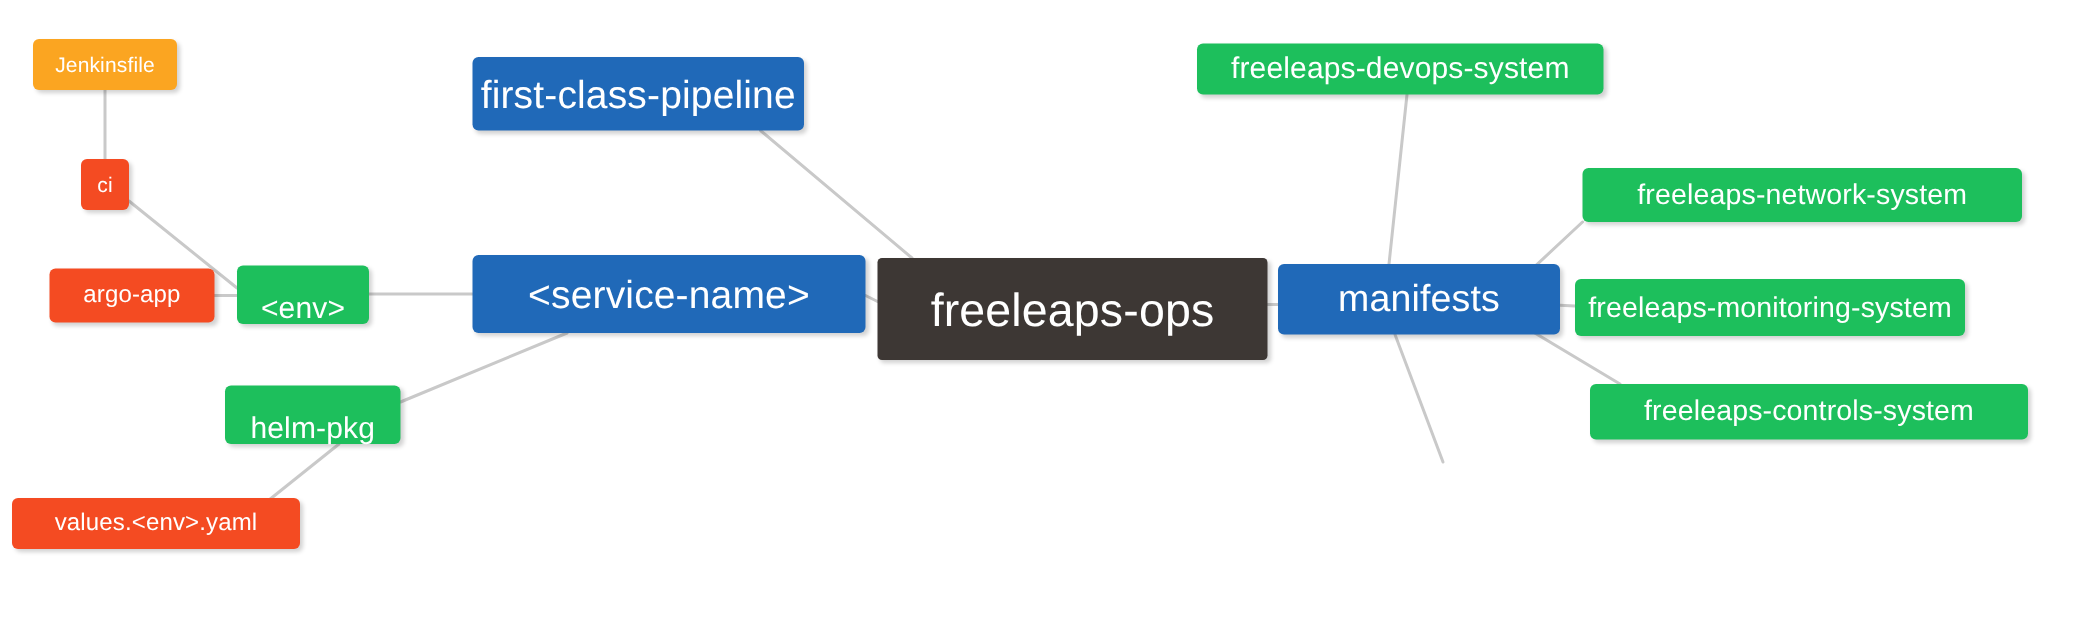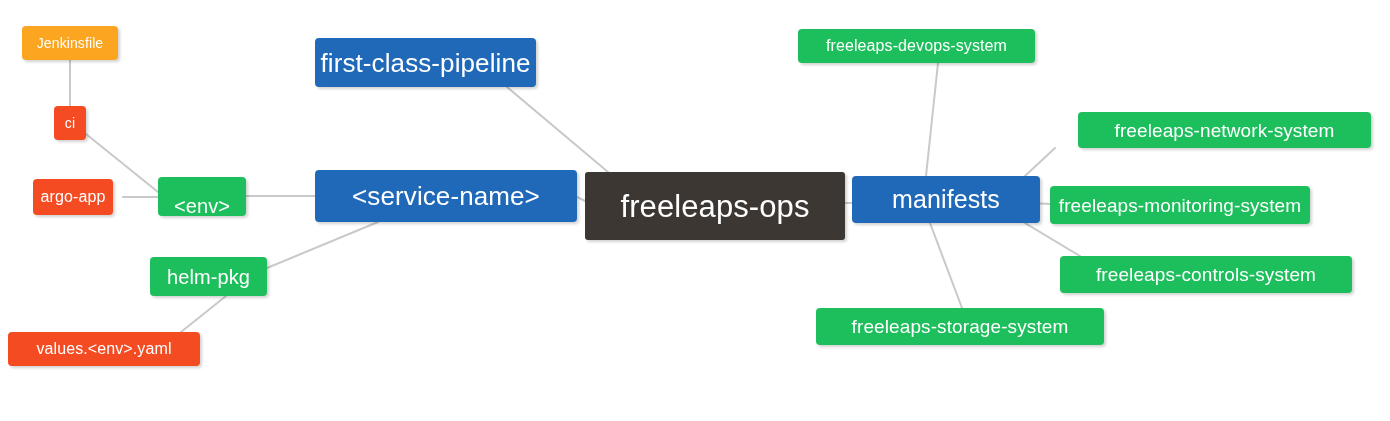--- a/index.html
+++ b/index.html
@@ -63,43 +63,40 @@
     </div>
     <div class="node" style="left: 315px; top: 38px; width: 221px; height: 49px; background: rgb(32, 105, 184); font-size: 26px;">
       <span>first-class-pipeline</span>
     </div>
     <div class="node" style="left: 852px; top: 176px; width: 188px; height: 47px; background: rgb(32, 105, 184); font-size: 25px;">
       <span>manifests</span>
     </div>
     <div class="node" style="left: 158px; top: 177px; width: 88px; height: 39px; background: rgb(29, 191, 92); font-size: 20px; align-items: flex-end;">
       <span>&lt;env&gt;</span>
     </div>
-    <div class="node" style="left: 150px; top: 257px; width: 117px; height: 39px; background: rgb(29, 191, 92); font-size: 20px;">
+    <div class="node" style="left: 150px; top: 257px; width: 117px; height: 39px; background: rgb(29, 191, 92); font-size: 20px; align-items: flex-end;">
       <span>helm-pkg</span>
     </div>
     <div class="node" style="left: 22px; top: 26px; width: 96px; height: 34px; background: rgb(251, 165, 33); font-size: 14px;">
       <span>Jenkinsfile</span>
     </div>
     <div class="node" style="left: 54px; top: 106px; width: 32px; height: 34px; background: rgb(244, 75, 34); font-size: 14px;">
       <span>ci</span>
     </div>
-    <div class="node" style="left: 33px; top: 179px; width: 80px; height: 36px; background: rgb(244, 75, 34); font-size: 16px;">
+    <div class="node" style="left: 33px; top: 179px; width: 110px; height: 36px; background: rgb(244, 75, 34); font-size: 16px;">
       <span>argo-app</span>
     </div>
     <div class="node" style="left: 8px; top: 332px; width: 192px; height: 34px; background: rgb(244, 75, 34); font-size: 16px;">
       <span>values.&lt;env&gt;.yaml</span>
     </div>
-    <div class="node" style="left: 798px; top: 29px; width: 237px; height: 34px; background: rgb(29, 191, 92); font-size: 16px;">
+    <div class="node" style="left: 798px; top: 29px; width: 271px; height: 34px; background: rgb(29, 191, 92); font-size: 20px;">
       <span>freeleaps-devops-system</span>
     </div>
-    <div class="node" style="left: 1055px; top: 112px; width: 293px; height: 36px; background: rgb(29, 191, 92); font-size: 19px; margin-left: 23px;">
+    <div class="node" style="left: 1055px; top: 112px; width: 293px; height: 36px; background: rgb(29, 191, 92); font-size: 19px;">
       <span>freeleaps-network-system</span>
     </div>
     <div class="node" style="left: 1050px; top: 186px; width: 260px; height: 38px; background: rgb(29, 191, 92); font-size: 19px;">
       <span>freeleaps-monitoring-system</span>
     </div>
     <div class="node" style="left: 1060px; top: 256px; width: 292px; height: 37px; background: rgb(29, 191, 92); font-size: 19px;">
       <span>freeleaps-controls-system</span>
     </div>
-    <div class="node" style="left: 816px; top: 308px; width: 288px; height: 37px; background: rgb(29, 191, 92); font-size: 19px;">
-      <span>freeleaps-storage-system</span>
-    </div>
   </div>
 
 </body></html>

